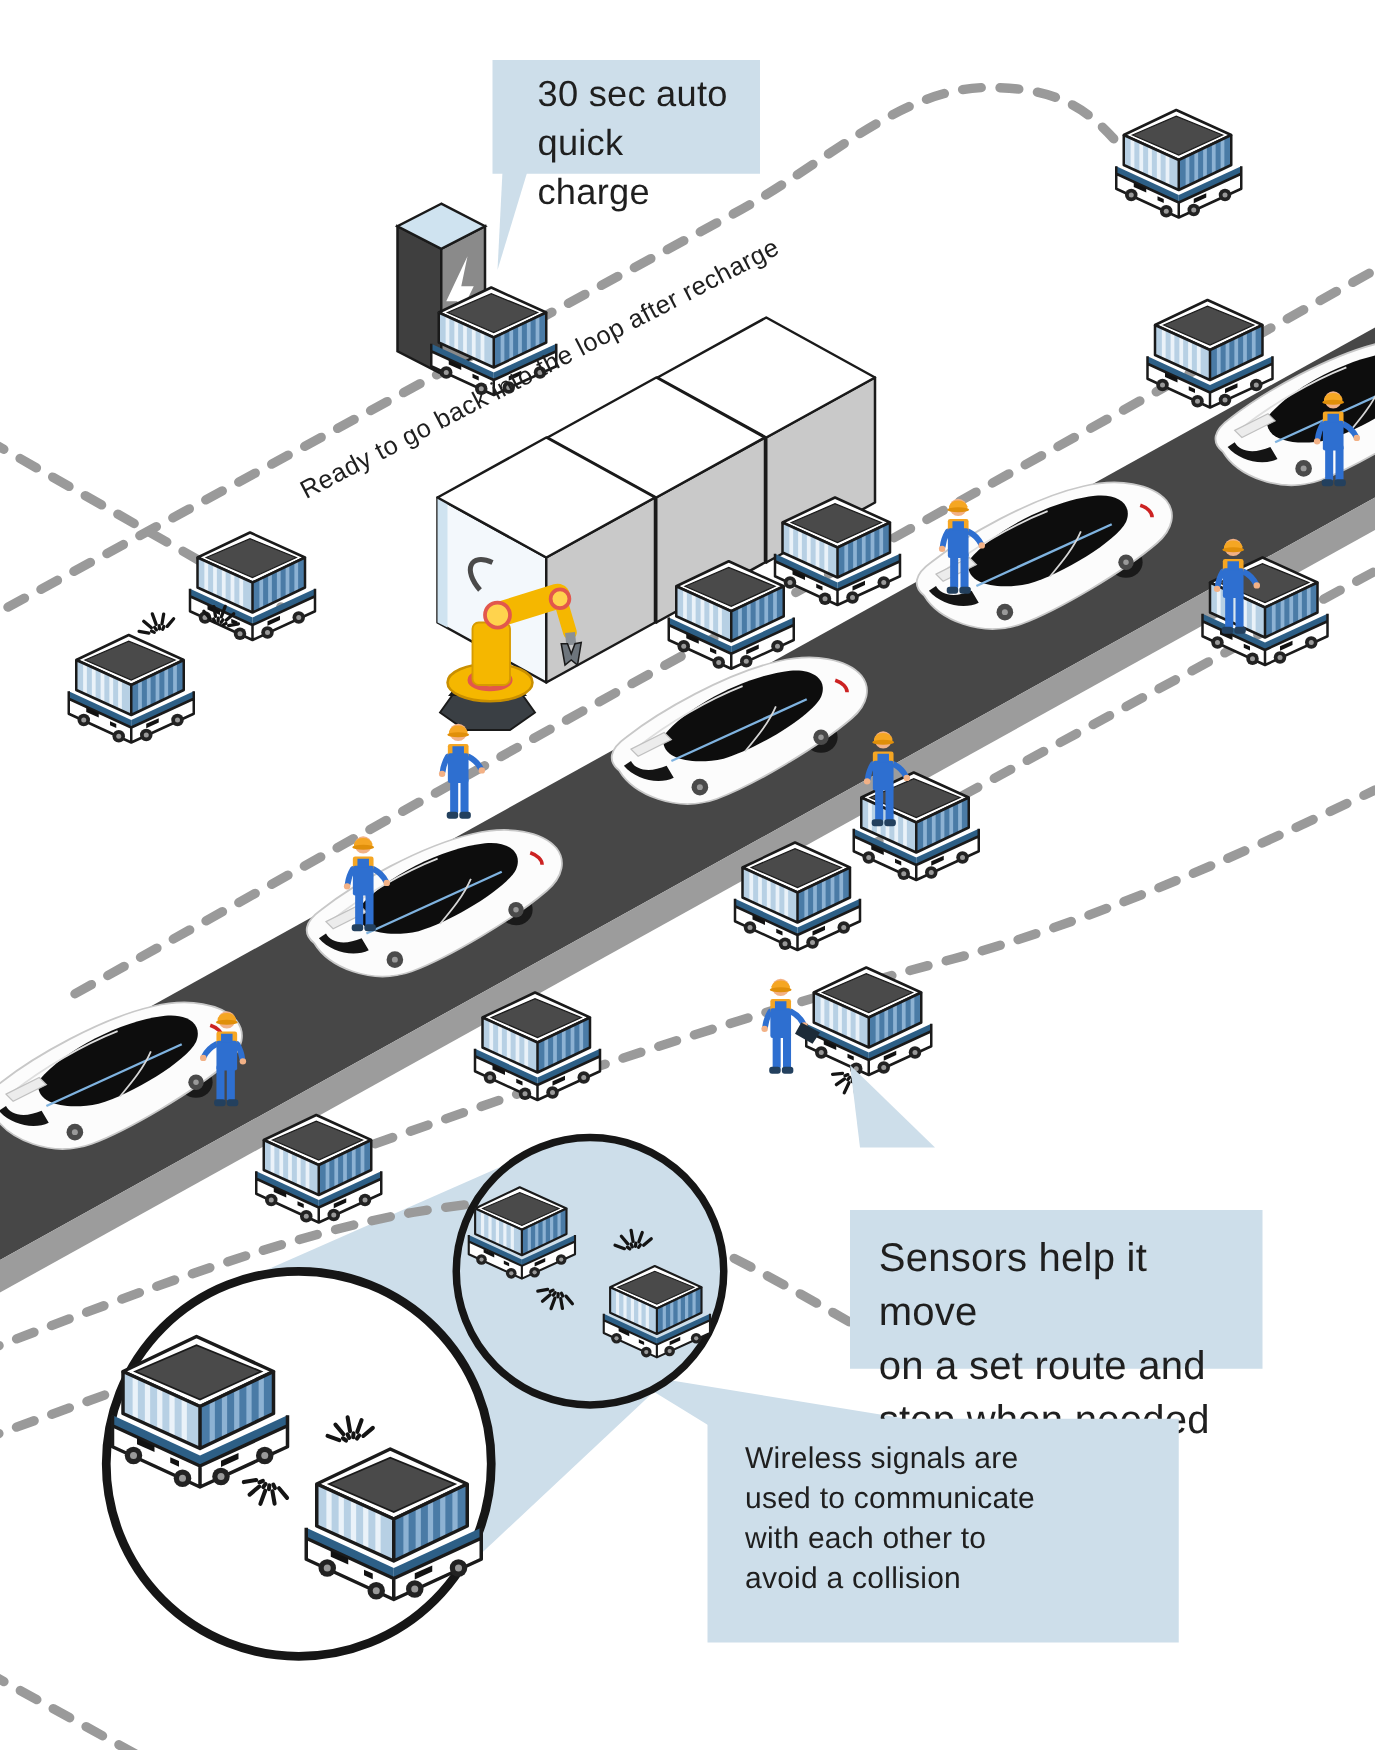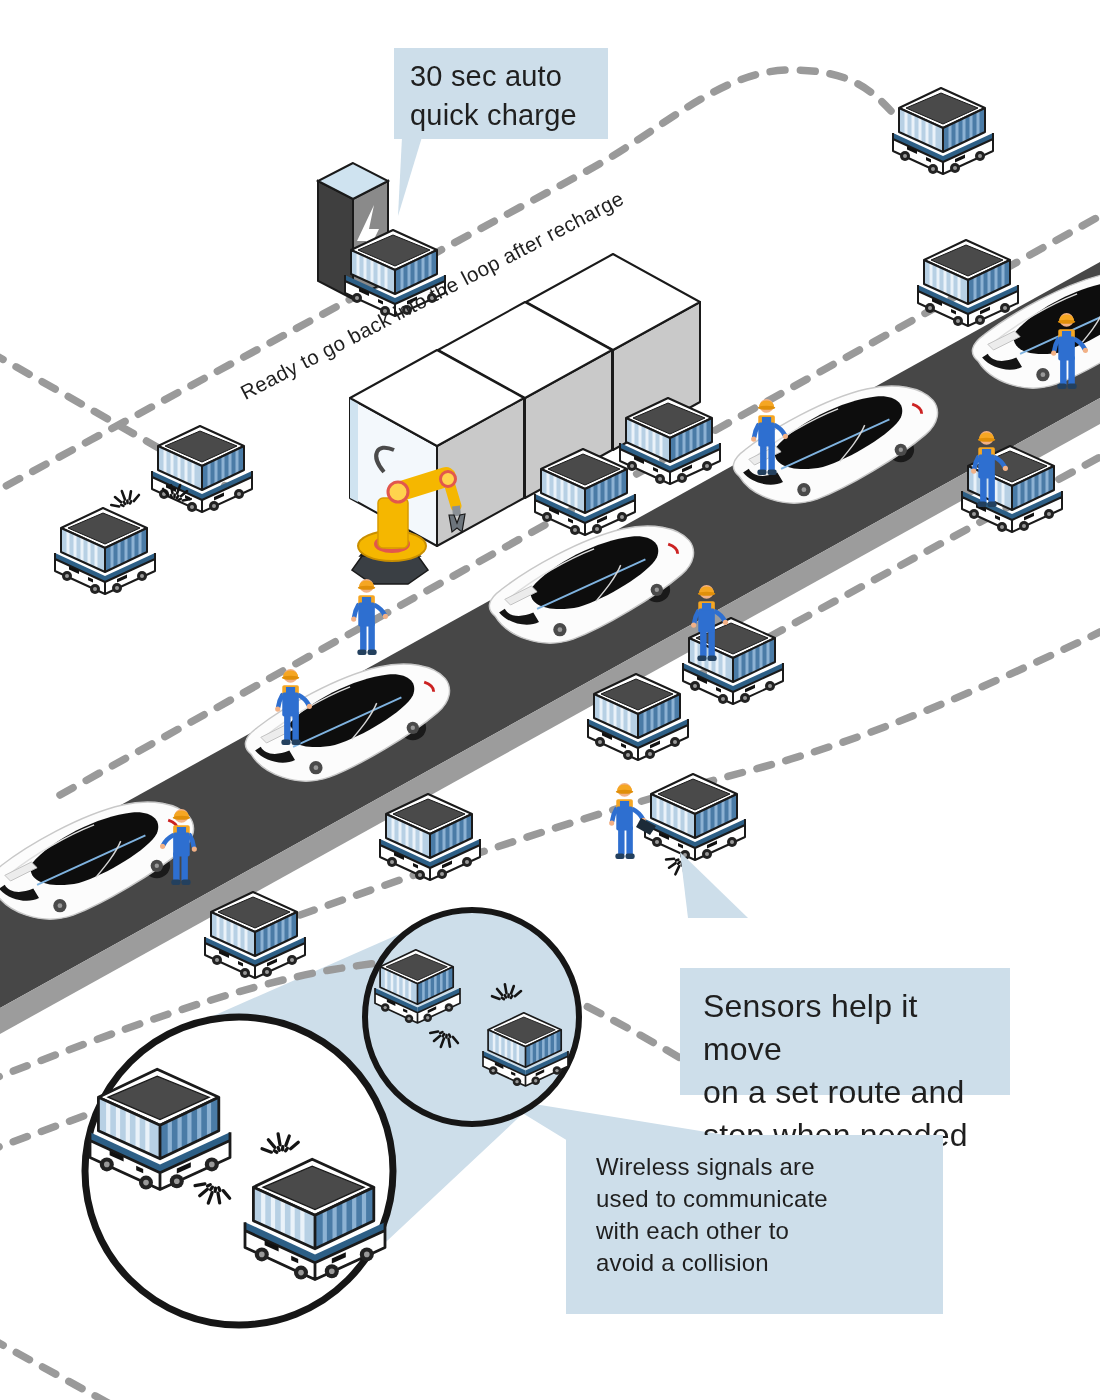--- a/index.html
+++ b/index.html
@@ -9,21 +9,21 @@
     --robot-yellow:#f5b700; --worker-overalls-blue:#2e6fd0; --worker-accent-orange:#f5a623;
     --station-dark:#3f3f3f; --station-side:#8a8a8a; --station-top:#cfe3f0; --box-side:#c9c9c9;
   }
   html,body{margin:0;padding:0;background:#fff;}
   .scene{position:relative;width:1100px;height:1400px;background:#fff;overflow:hidden;
          font-family:"Liberation Sans",sans-serif;color:var(--text);}
   .scene svg{position:absolute;left:0;top:0;}
   .callout{position:absolute;background:var(--callout-bg);color:var(--text);
            white-space:pre-line;line-height:1.34;letter-spacing:.2px;z-index:5;}
   .co-quick{left:394px;top:48px;width:214px;height:91px;box-sizing:border-box;
-            padding:9px 14px 10px 16px;font-size:29px;}
+            padding:9px 14px 10px 36px;font-size:29px;}
   .co-sensors{left:680px;top:968px;width:330px;height:127px;box-sizing:border-box;
               padding:17px 10px 10px 23px;font-size:32px;}
   .co-wireless{left:566px;top:1135px;width:377px;height:179px;box-sizing:border-box;
                padding:16px 10px 10px:30px;padding:16px 10px 10px 30px;font-size:24px;}
   .ready-label{position:absolute;left:242px;top:382px;width:480px;font-size:20.5px;
                letter-spacing:.4px;transform:rotate(-27.4deg);transform-origin:0 50%;z-index:4;}
 </style>
 </head>
 <body>
 

